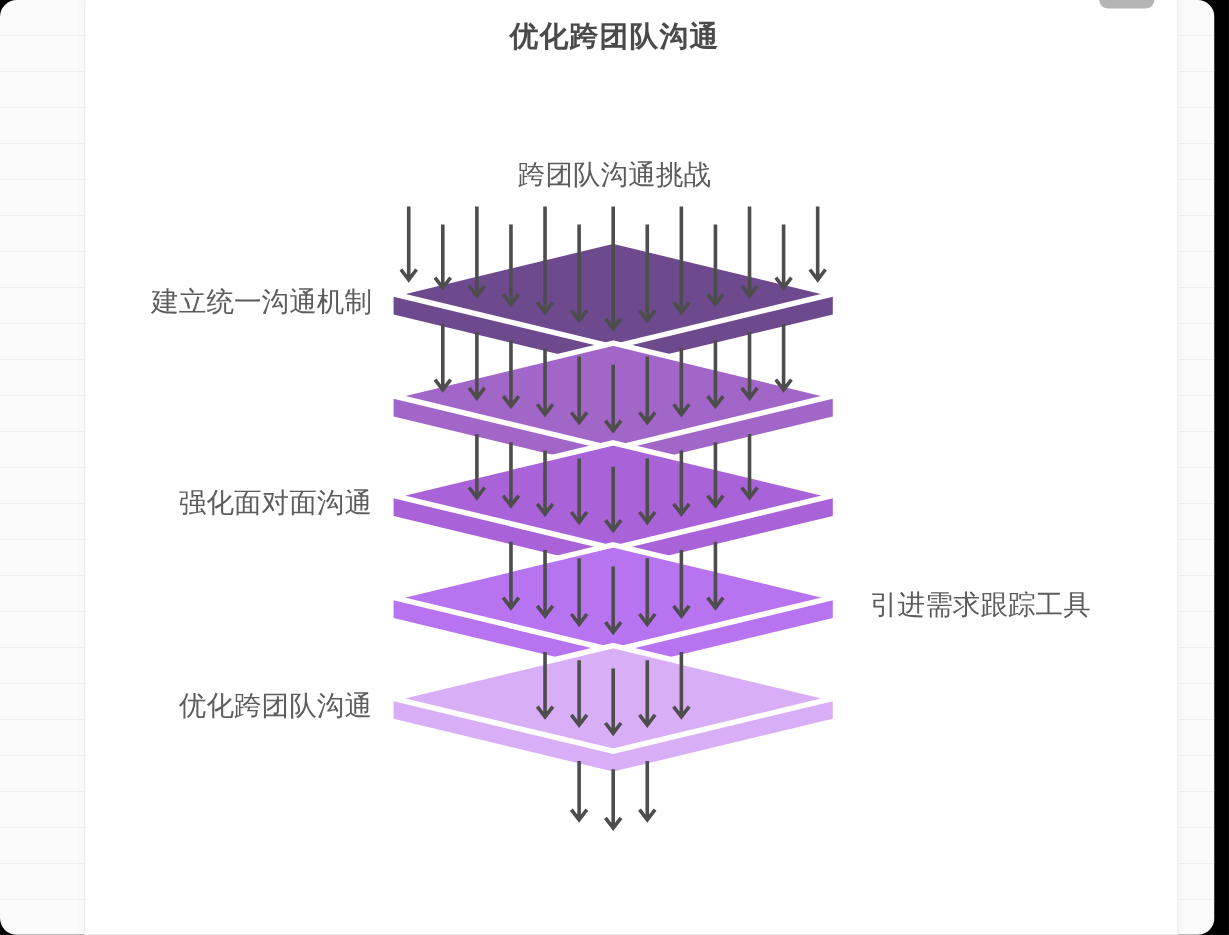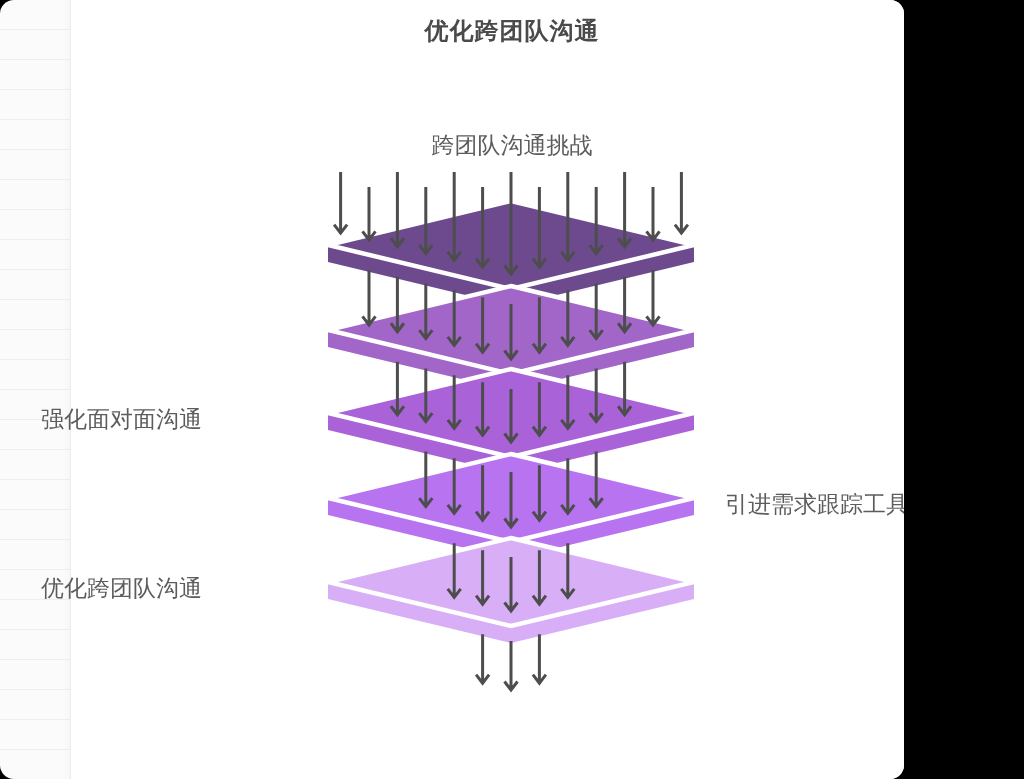--- a/index.html
+++ b/index.html
@@ -4,21 +4,21 @@
 <style>
   html, body {
     margin: 0; padding: 0;
     width: 1024px; height: 779px;
     background: #000;
     font-family: "Liberation Sans", "DejaVu Sans", sans-serif;
     overflow: hidden;
   }
   .screen {
     position: absolute; inset: 0;
-    width: 904px; height: 779px;
+    width: 1012px; height: 779px;
     border-radius: 14px;
     overflow: hidden;
     background-color: #fbfbfb;
     background-image: repeating-linear-gradient(to bottom, #fbfbfb 0px, #fbfbfb 29px, #efefef 29px, #efefef 30px);
   }
   .card {
     position: absolute;
     left: 70px; top: -14px;
     width: 910px; height: 807px;
     background: #ffffff;
@@ -160,18 +160,19 @@
         <path d="M 482.6 634.184 L 482.6 683.184 M 476.1 674.684 L 482.6 683.184 L 489.1 674.684"></path>
         <path d="M 511 641 L 511 690 M 504.5 681.5 L 511 690 L 517.5 681.5"></path>
         <path d="M 539.4 634.184 L 539.4 683.184 M 532.9 674.684 L 539.4 683.184 L 545.9 674.684"></path>
       </g>
     </svg>
 
   <div class="page-title">优化跨团队沟通</div>
 
   <div class="flow-label top-label">跨团队沟通挑战</div>
 
+  <div class="side-label side-left lbl-0">建立统一沟通机制</div>
   <div class="side-label side-right lbl-3">引进需求跟踪工具</div>
   <div class="side-label side-left lbl-2">强化面对面沟通</div>
   <div class="side-label side-left lbl-4">优化跨团队沟通</div>
 
 
 </div>
 
 </body></html>

